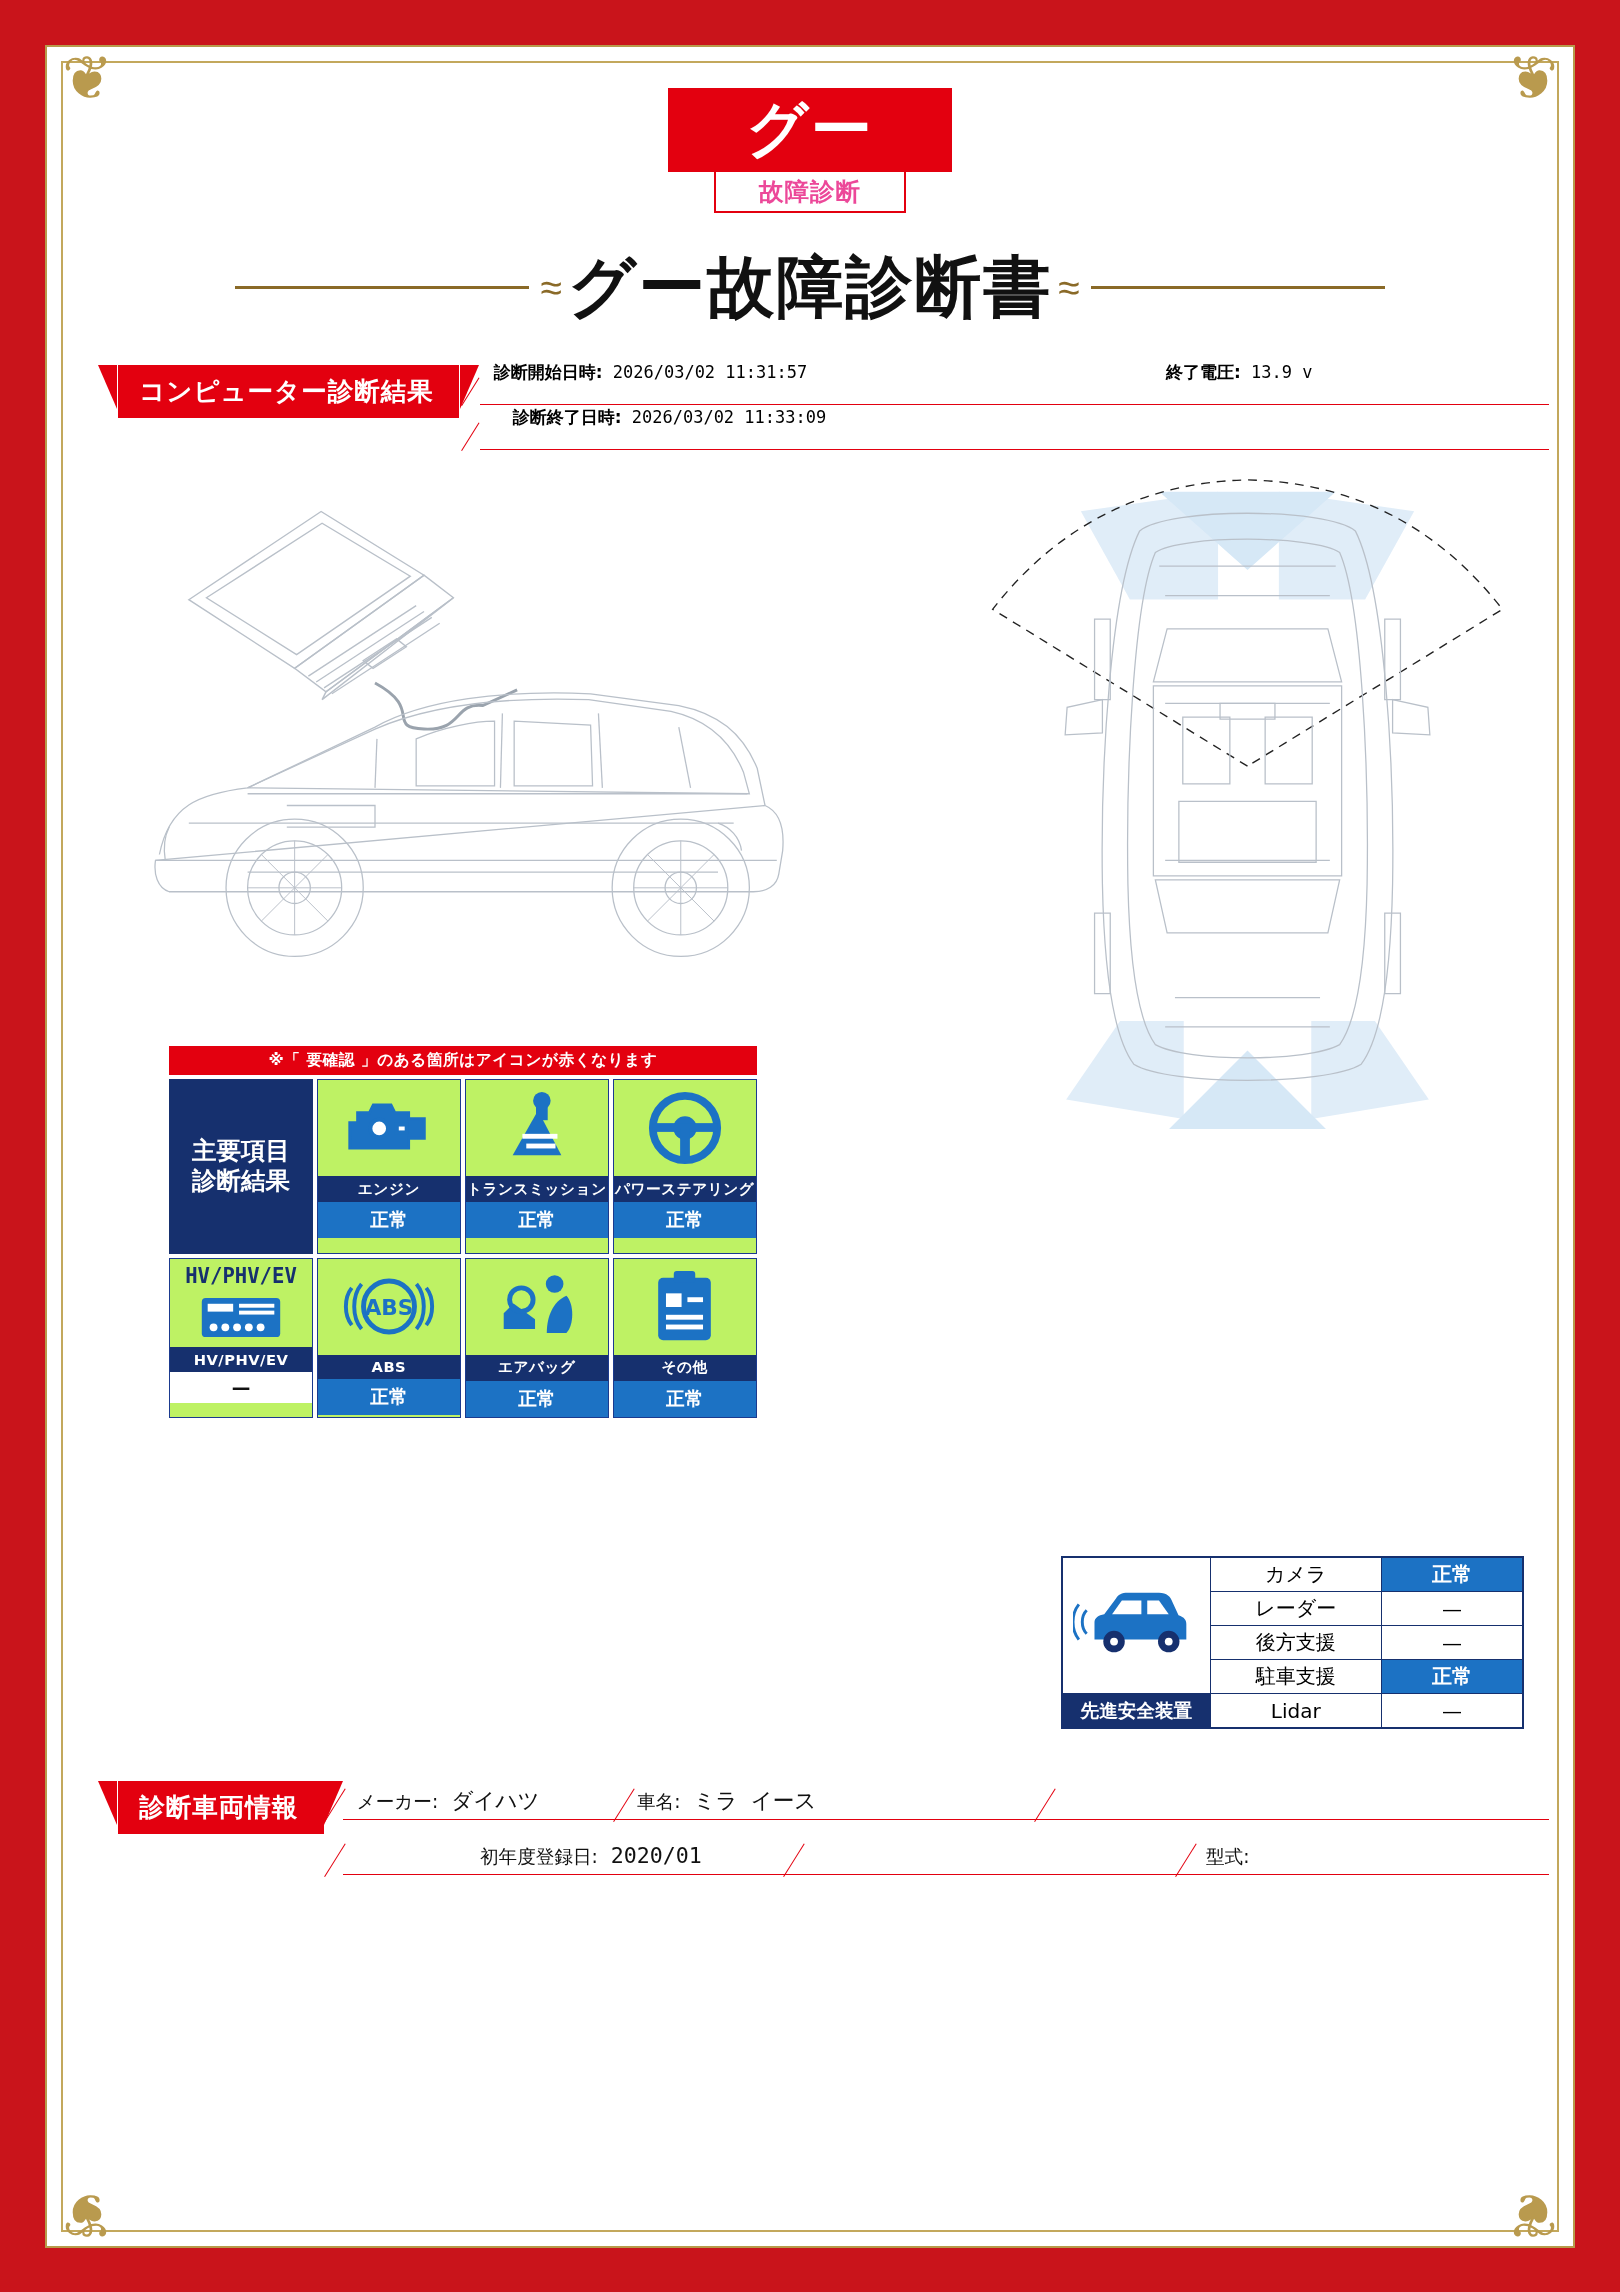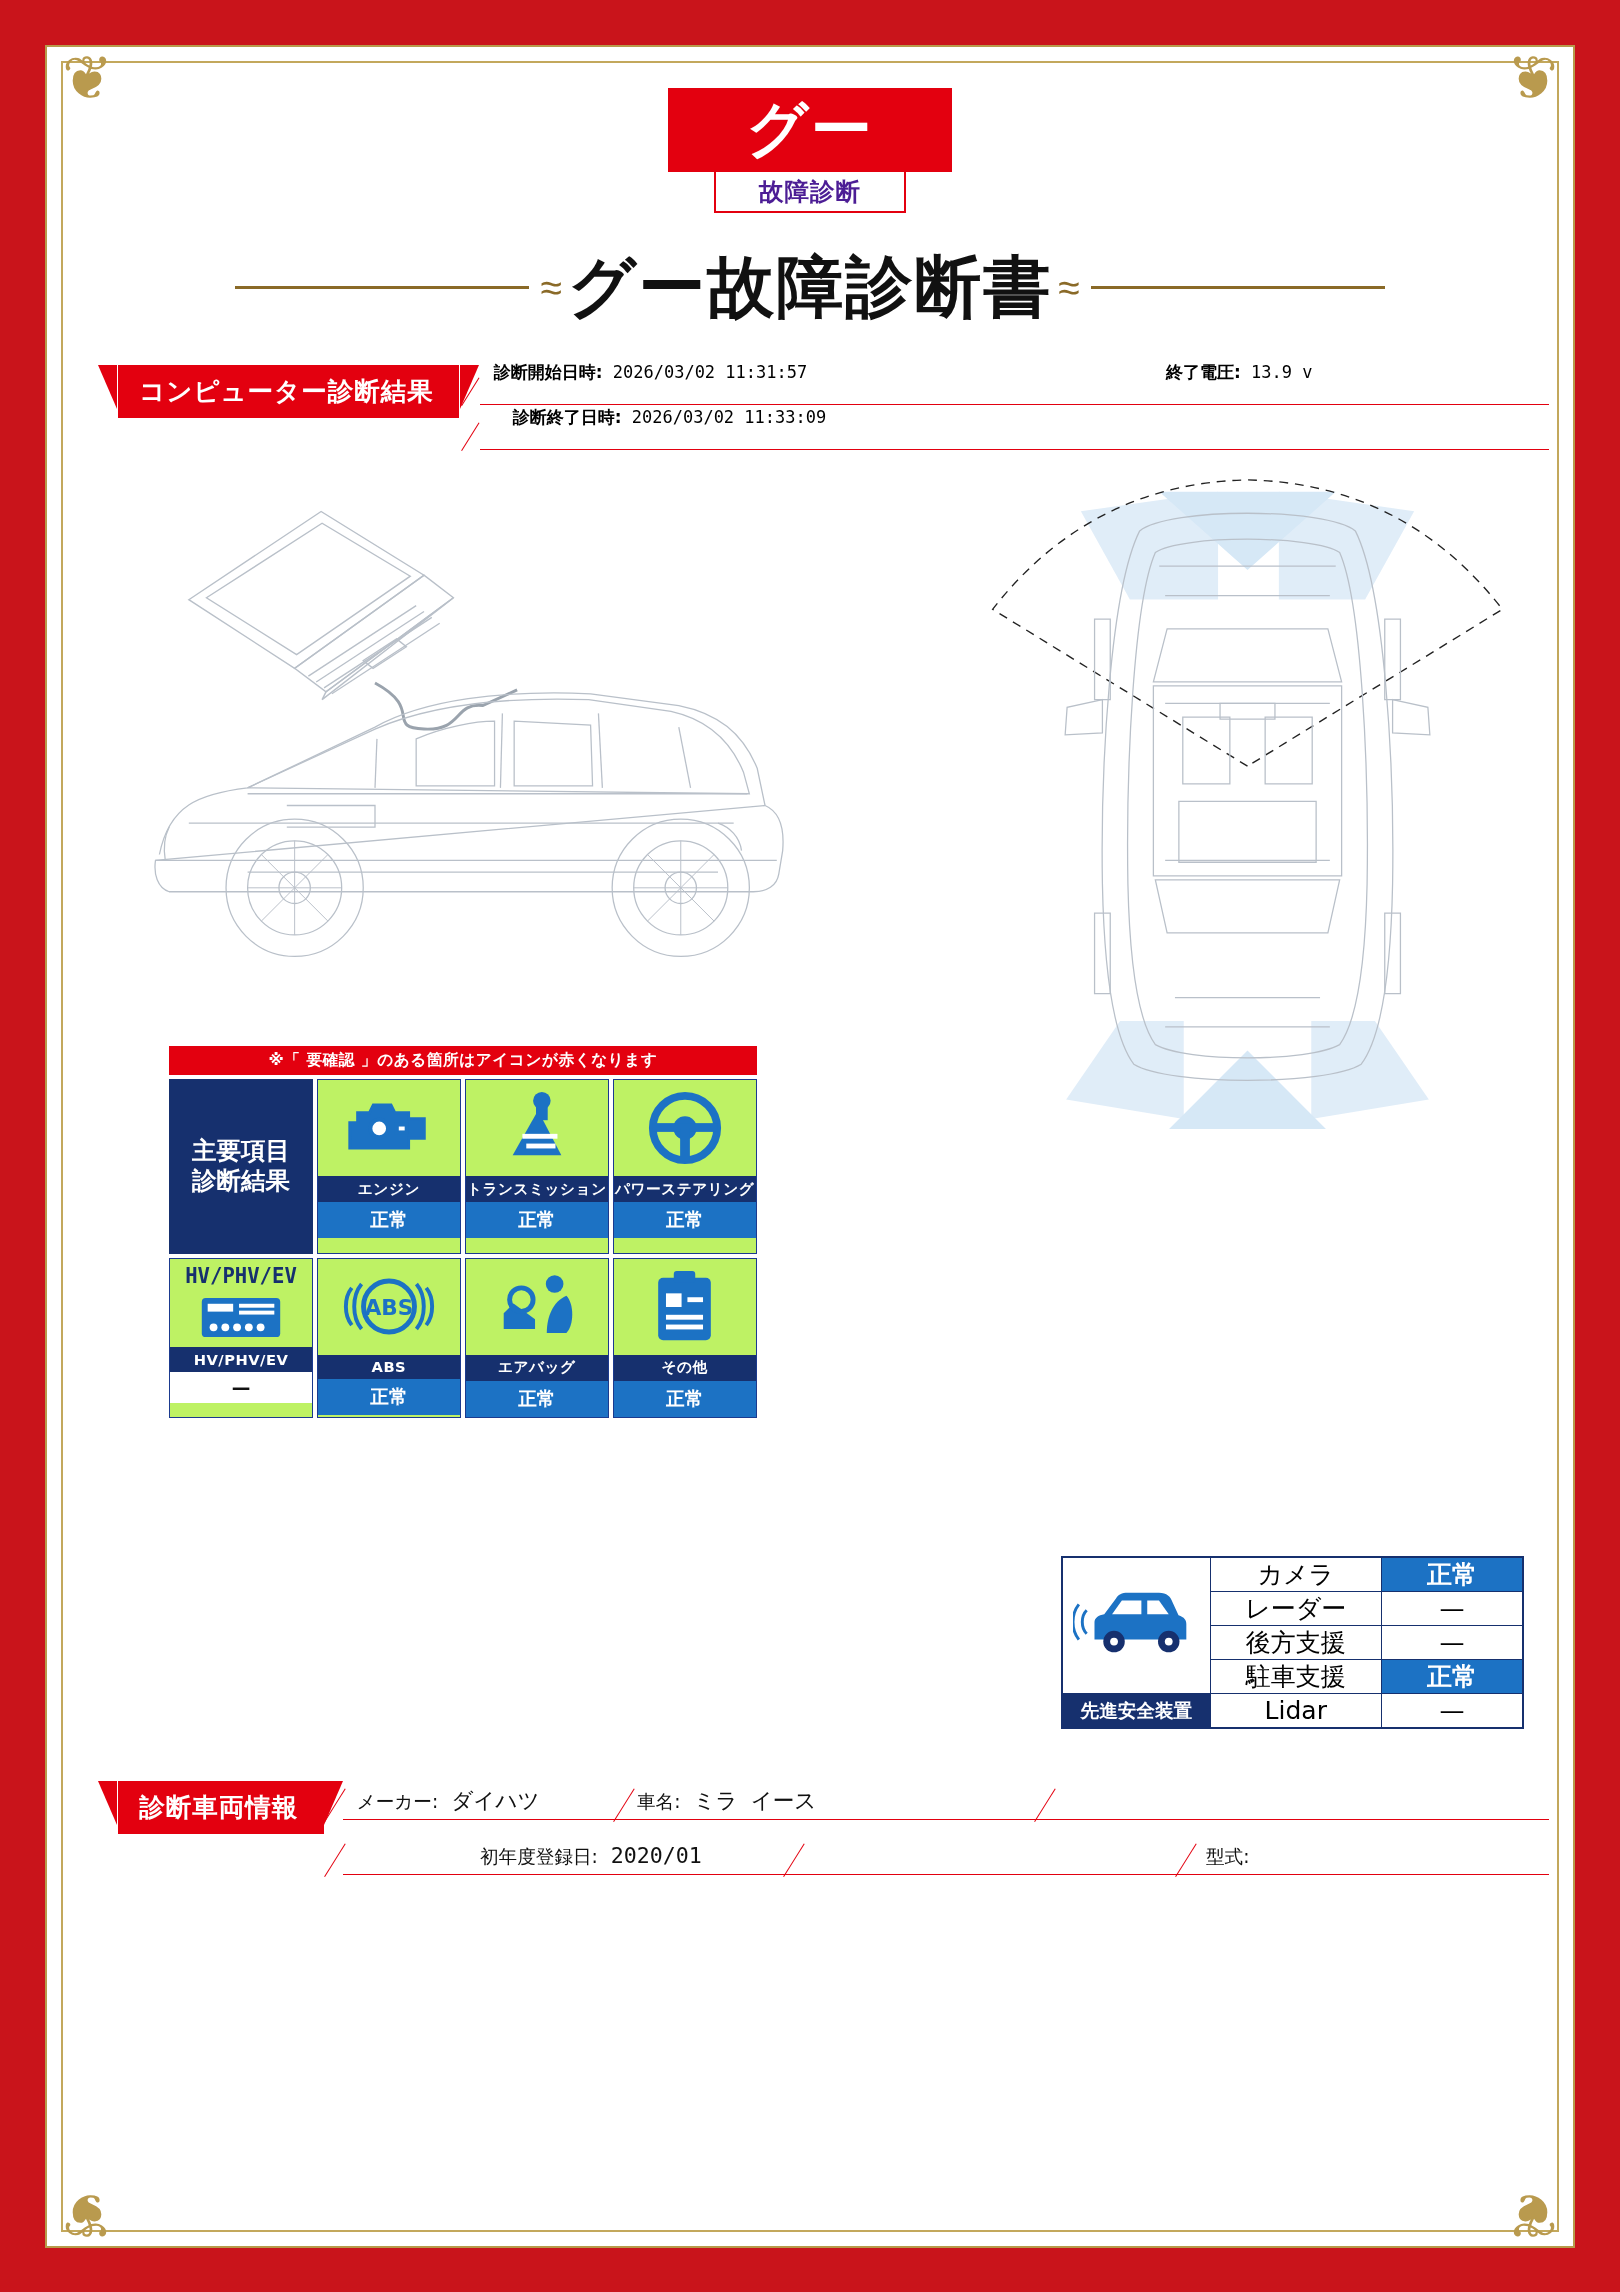--- a/index.html
+++ b/index.html
@@ -47,21 +47,21 @@
   }
   .logo-top span{
     color:#fff;font-size:61px;font-weight:bold;letter-spacing:2px;
     font-family:"DejaVu Sans", sans-serif;
   }
   .logo-bottom{
     margin:0 auto;width:188px;border:2.9px solid #e3000f;border-top:none;
     background:#fff;height:39px;display:flex;align-items:center;justify-content:center;
   }
   .logo-bottom span{
-    color:#4c1d95;font-size:24.5px;font-weight:bold;letter-spacing:1px;
+    color:#ec4899;font-size:24.5px;font-weight:bold;letter-spacing:1px;
     font-family:"DejaVu Sans", sans-serif;
   }
 
   
   .title-row{
     position:absolute;top:172px;left:0;right:0;height:108px;
     display:flex;align-items:center;justify-content:center;
   }
   .title-rule{
     flex:0 0 auto;width:294px;height:0;border-top:3.9px solid #8a6a28;
@@ -146,21 +146,21 @@
   .cell.hv .hv-title{
     text-align:center;color:#16306e;font-weight:bold;font-size:20.6px;
     font-family:"DejaVu Sans Mono","Liberation Mono",monospace;padding-top:5.9px;
   }
 
   
   .adas{position:absolute;left:1000px;top:1495px;width:461px;border:1px solid #16306e;}
   .adas table{border-collapse:collapse;width:100%;}
   .adas td{
     border:1px solid #16306e;font-family:"DejaVu Sans",sans-serif;
-    font-size:25px;text-align:center;height:33px;padding:0;
+    font-size:20px;text-align:center;height:33px;padding:0;
   }
   .adas td.carcell{width:147px;background:#fff;vertical-align:middle;}
   .adas td.label{width:172px;background:#fff;font-weight:normal;}
   .adas td.val{width:142px;background:#fff;}
   .adas td.val.ok{background:#1c72c4;color:#fff;font-weight:bold;}
   .adas td.foot{
     background:#16306e;color:#fff;font-weight:bold;font-size:18.6px;
   }
 
   

